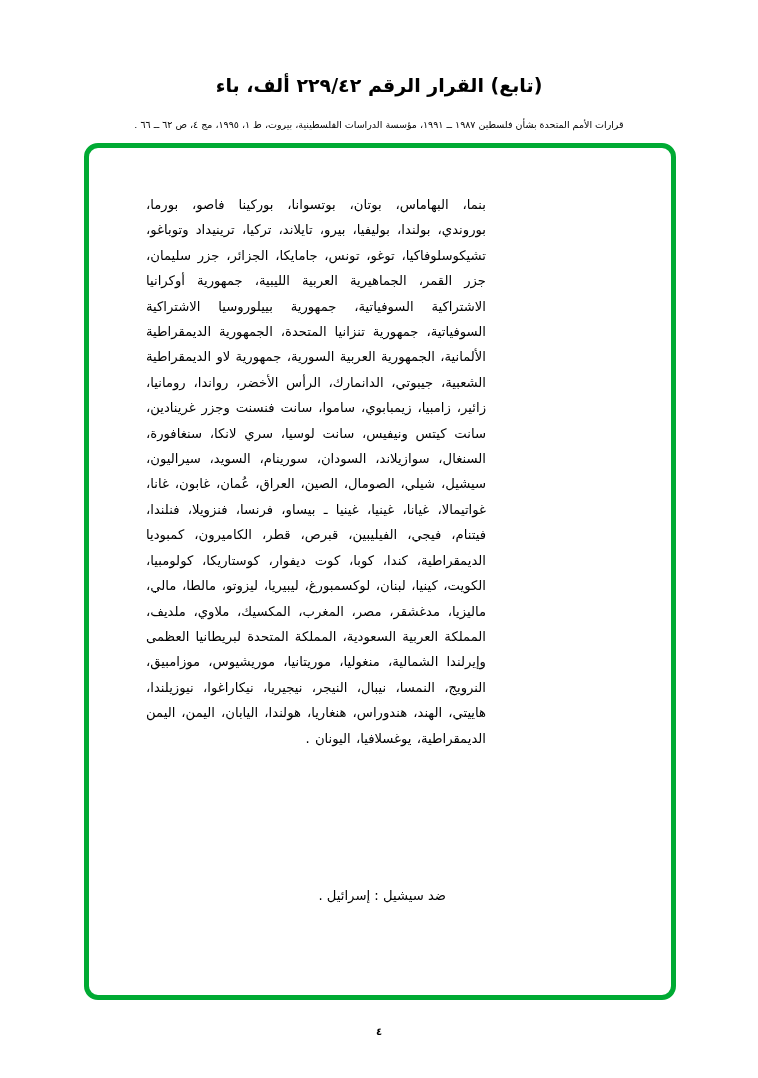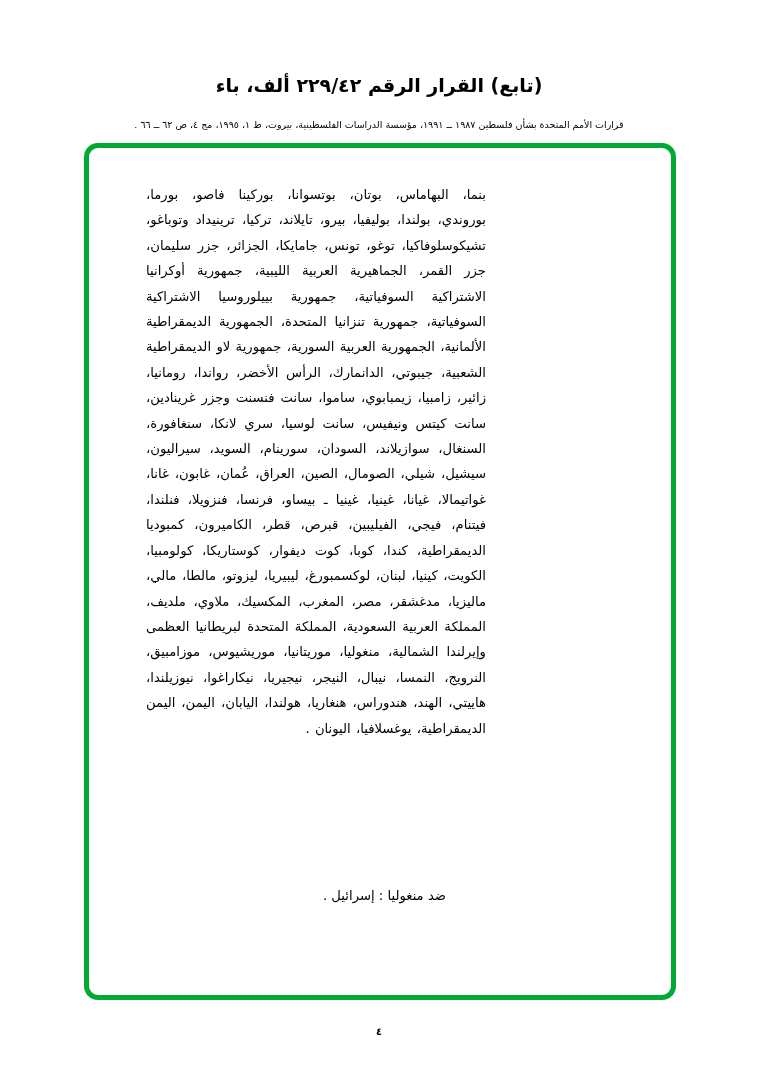--- a/index.html
+++ b/index.html
@@ -47,21 +47,21 @@
     left: 84px;
     width: 592px;
     height: 857px;
     border: 5px solid #00aa33;
     border-radius: 14px;
     box-sizing: border-box;
     background: #ffffff;
   }
   .body-text {
     position: absolute;
-    top: 34px;
+    top: 44px;
     right: 185px;
     width: 340px;
     direction: rtl;
     text-align: justify;
     text-align-last: right;
     font-size: 13.2px;
     line-height: 25.4px;
     word-spacing: 1px;
   }
   .vote-lines {
@@ -93,20 +93,20 @@
 
   <div class="doc-title">(تابع) القرار الرقم ٢٢٩/٤٢ ألف، باء</div>
 
   <div class="doc-subtitle">قرارات الأمم المتحدة بشأن فلسطين ١٩٨٧ ــ ١٩٩١، مؤسسة الدراسات الفلسطينية، بيروت، ط ١، ١٩٩٥، مج ٤، ص ٦٢ ــ ٦٦ .</div>
 
   <div class="frame">
 
     <div class="body-text">بنما، البهاماس، بوتان، بوتسوانا، بوركينا فاصو، بورما، بوروندي، بولندا، بوليفيا، بيرو، تايلاند، تركيا، ترينيداد وتوباغو، تشيكوسلوفاكيا، توغو، تونس، جامايكا، الجزائر، جزر سليمان، جزر القمر، الجماهيرية العربية الليبية، جمهورية أوكرانيا الاشتراكية السوفياتية، جمهورية بييلوروسيا الاشتراكية السوفياتية، جمهورية تنزانيا المتحدة، الجمهورية الديمقراطية الألمانية، الجمهورية العربية السورية، جمهورية لاو الديمقراطية الشعبية، جيبوتي، الدانمارك، الرأس الأخضر، رواندا، رومانيا، زائير، زامبيا، زيمبابوي، ساموا، سانت فنسنت وجزر غرينادين، سانت كيتس ونيفيس، سانت لوسيا، سري لانكا، سنغافورة، السنغال، سوازيلاند، السودان، سورينام، السويد، سيراليون، سيشيل، شيلي، الصومال، الصين، العراق، عُمان، غابون، غانا، غواتيمالا، غيانا، غينيا، غينيا ـ بيساو، فرنسا، فنزويلا، فنلندا، فيتنام، فيجي، الفيليبين، قبرص، قطر، الكاميرون، كمبوديا الديمقراطية، كندا، كوبا، كوت ديفوار، كوستاريكا، كولومبيا، الكويت، كينيا، لبنان، لوكسمبورغ، ليبيريا، ليزوتو، مالطا، مالي، ماليزيا، مدغشقر، مصر، المغرب، المكسيك، ملاوي، ملديف، المملكة العربية السعودية، المملكة المتحدة لبريطانيا العظمى وإيرلندا الشمالية، منغوليا، موريتانيا، موريشيوس، موزامبيق، النرويج، النمسا، نيبال، النيجر، نيجيريا، نيكاراغوا، نيوزيلندا، هاييتي، الهند، هندوراس، هنغاريا، هولندا، اليابان، اليمن، اليمن الديمقراطية، يوغسلافيا، اليونان .</div>
 
     <div class="vote-lines">
-      <div class="vote-line">ضد منغوليا : إسرائيل .</div>
+      <div class="vote-line">ضد سيشيل : إسرائيل .</div>
     </div>
 
   </div>
 
   <div class="page-number">٤</div>
 
 </div>
 
 </body></html>

